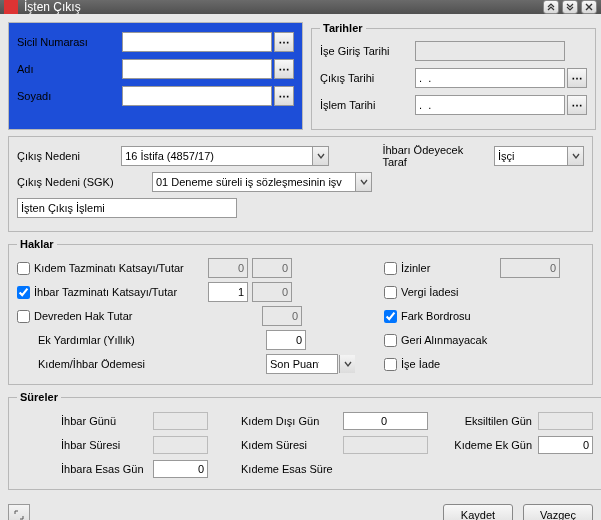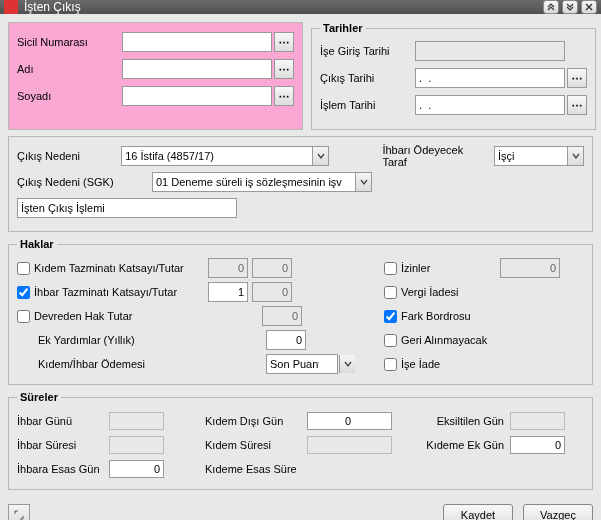--- a/index.html
+++ b/index.html
@@ -4,21 +4,21 @@
 <style>
 * { box-sizing: border-box; margin: 0; padding: 0; font-family: Tahoma, Arial, sans-serif; font-size: 11px; }
 body { background: #e8e8e8; width: 601px; height: 520px; display: flex; flex-direction: column; }
 .title-bar { background: linear-gradient(#6a6a6a,#505050); height: 22px; display: flex; align-items: center; padding: 0 4px; color: #fff; }
 .title-icon { width:14px; height:14px; background:#d33; margin-right:6px; }
 .title-text { flex:1; font-size:12px; }
 .win-btns { display:flex; gap:3px; }
 .win-btn { width:16px; height:14px; border:1px solid #888; border-radius:3px; background:linear-gradient(#f8f8f8,#d8d8d8); display:flex; align-items:center; justify-content:center; font-size:10px; color:#333; cursor:pointer; }
 .body { flex:1; padding:8px; display:flex; flex-direction:column; gap:6px; background:#e8e8e8; }
 .top-row { display:flex; gap:8px; }
-.left-col { flex:1; border:1px solid #b8b8b8; padding:8px 8px 10px 8px; background:#f9a8d4; }
+.left-col { flex:1; border:1px solid #b8b8b8; padding:8px 8px 10px 8px; background:#1d4ed8; }
 .right-col { flex:1; }
 fieldset { border:1px solid #b8b8b8; padding:6px 8px 8px 8px; background:#e8e8e8; }
 legend { font-weight:bold; padding:0 3px; }
 .field-row { display:flex; align-items:center; margin-bottom:5px; height:22px; }
 .label { width:105px; }
 .label-wide { width:115px; }
 input.text, input.num, select.combo { height:20px; border:1px solid #999; background:#fff; padding:1px 3px; }
 input.ro { background:#e8e8e8; color:#666; }
 input.text { flex:1; }
 input.num { width:40px; text-align:right; }
@@ -28,21 +28,21 @@
 .combo-arrow { position:absolute; right:1px; top:1px; width:16px; height:18px; border-left:1px solid #999; background:linear-gradient(#f4f4f4,#dcdcdc); pointer-events:none; display:flex; align-items:center; justify-content:center; }
 .combo-arrow svg { width:8px; height:8px; }
 .haklar-grid { display:flex; gap:6px;justify-content:center; }
 .hak-left { flex:1; }
 .hak-right { width:200px; }
 .hak-row { display:flex; align-items:center; height:24px; gap:4px; }
 .chk { width:13px; height:13px; }
 .hak-label { width:170px; }
 .hak-num1 { width:50px; text-align:right; }
 .hak-num2 { width:90px; text-align:right; }
-.sure-grid { display:flex; gap:18px; }
+.sure-grid { display:flex; gap:10px;margin-left:44px; }
 .sure-col { flex:1; }
 .sure-row { display:flex; align-items:center; height:24px; gap:2px; }
 .sure-label { width:90px; }
 .sure-label2 { width:100px; }
 .sure-label3 { width:85px; text-align:right; padding-right:4px; }
 .sure-val { width:55px; height:18px; border:1px solid #bbb; background:#e8e8e8; text-align:right; padding-right:3px; }
 .sure-val-white { width:55px; height:18px; border:1px solid #999; background:#fff; text-align:right; padding-right:3px; }
 .bottom-bar { display:flex; justify-content:space-between; align-items:center; margin-top:8px; }
 .small-btn { width:22px; height:22px; border:1px solid #999; background:linear-gradient(#f4f4f4,#ddd); cursor:pointer; display:flex; align-items:center; justify-content:center; }
 .btn { min-width:70px; height:22px; border:1px solid #888; border-radius:3px; background:linear-gradient(#f8f8f8,#e0e0e0); padding:0 10px; cursor:pointer; }

